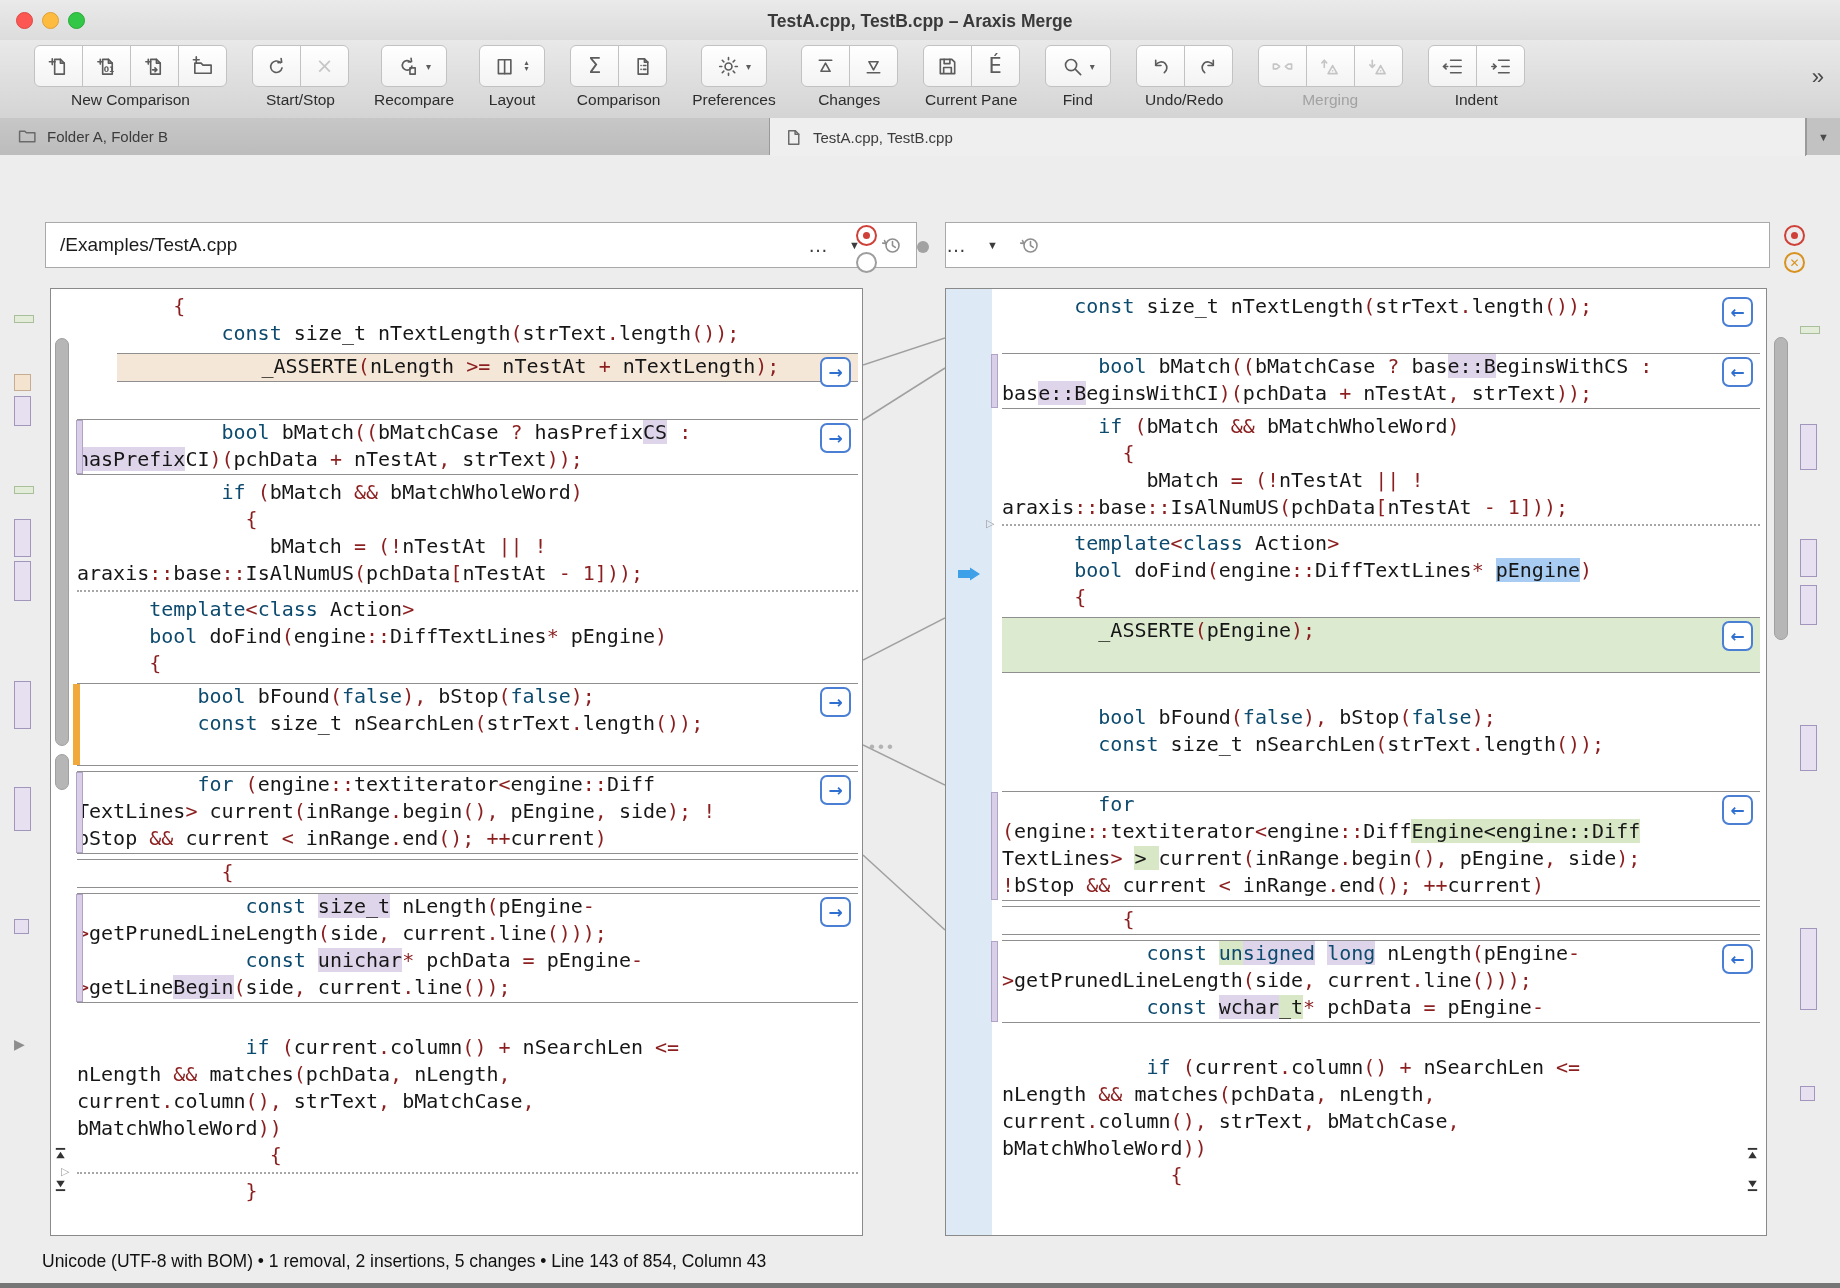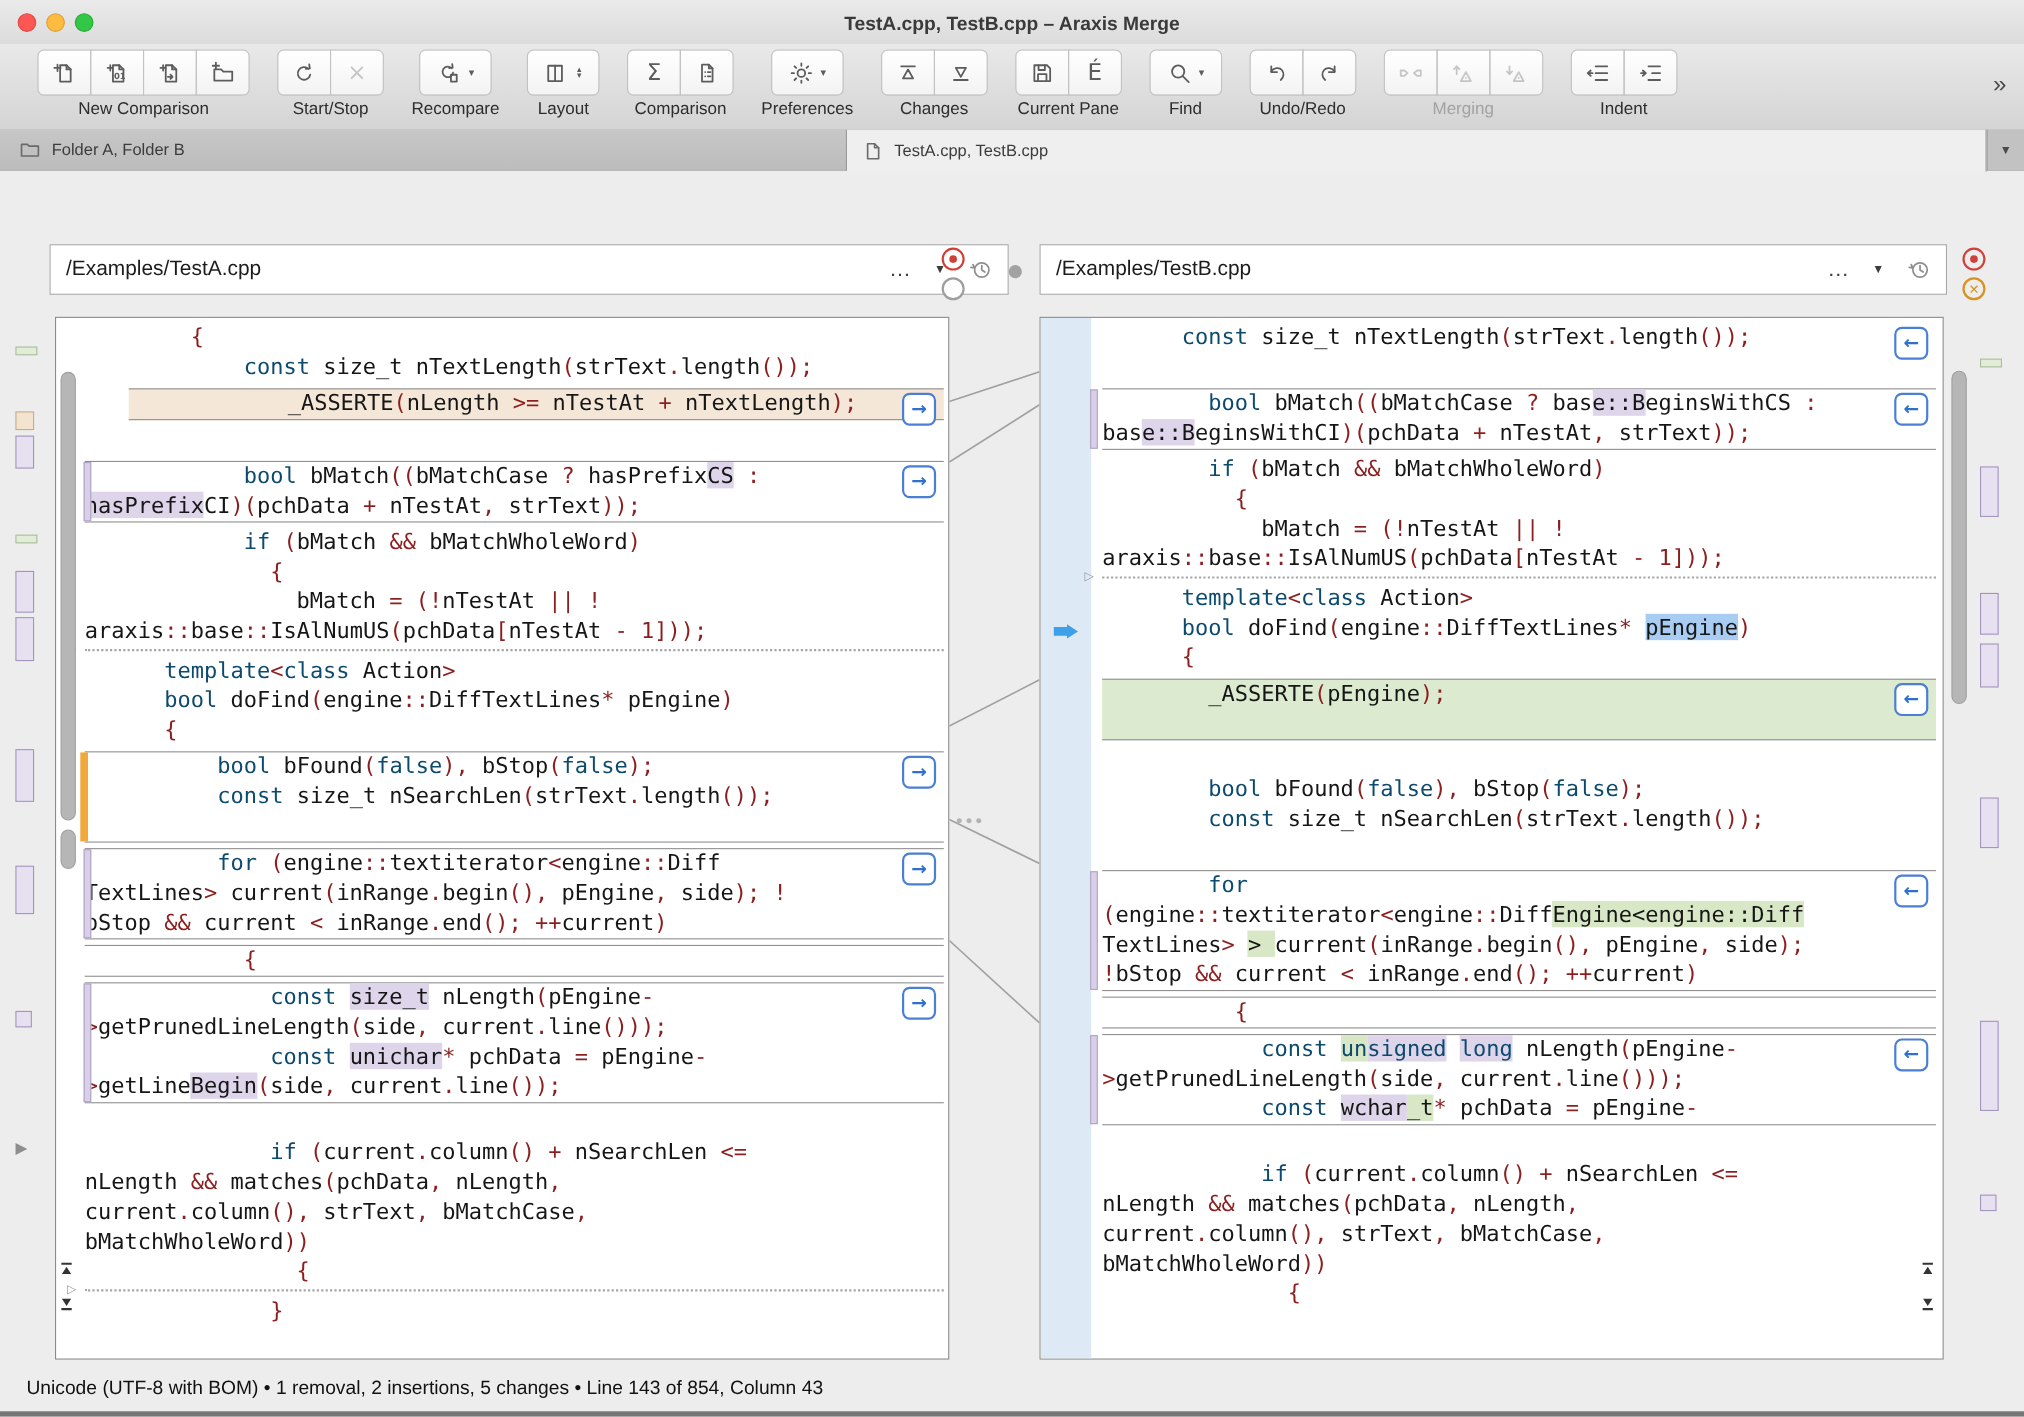--- a/index.html
+++ b/index.html
@@ -101,21 +101,21 @@
   .mk.sq-tan{width:17px;height:17px;background:#f3e3cf;border:1px solid #c7ad8f;}
   .mk.bar-purple{width:17px;background:#e7e0f1;border:1px solid #a396bd;}
   .mk.sq-purple{width:15px;height:15px;background:#e7e0f1;border:1px solid #a396bd;}
   .mk.play{color:#8e8e8e;font-size:14px;background:none;border:none;font-family:"DejaVu Sans",sans-serif;}
   .gutterdot{position:absolute;left:917px;top:241px;width:12px;height:12px;border-radius:50%;background:#a2a2a2;}
   .moredots{position:absolute;left:869px;top:737px;color:#b3b3b3;font-size:17px;letter-spacing:3px;}
   #connectors{position:absolute;left:863px;top:288px;}
   
   .statusbar{position:absolute;left:0;bottom:0;width:100%;height:47px;background:#ededed;
              border-bottom:5px solid #767676;box-sizing:border-box;}
-  .statusbar .stxt{position:absolute;left:24px;top:10px;font-size:17.5px;color:#111;text-align:center;}
+  .statusbar .stxt{position:absolute;left:42px;top:10px;font-size:17.5px;color:#111;text-align:center;}
 </style>
 </head>
 <body>
 
 <div class="window">
 
   <div class="titlebar">
     <div class="traffic">
       <span class="tl" style="background:#fc5753;border:1px solid #df4744;"></span>
       <span class="tl" style="background:#fdbc40;border:1px solid #de9f34;"></span>
@@ -398,21 +398,20 @@
     <span class="path">/Examples/TestA.cpp</span>
     <span class="ell">…</span>
     <span class="dd">▼</span>
     <span class="hist"><span class="icon"><svg viewBox="0 0 24 24" width="24" height="24">
             <circle cx="12.5" cy="12.5" r="6.5"></circle>
             <path d="M12.5 8.5v4l2.8 1.8"></path>
             <path d="M6 10.5L4.5 7.5M6 10.5l-3.3-.4"></path>
           </svg></span></span>
   </div>
   <div class="hdr" style="left:945px;width:825px;">
-    <span class="path">/Examples/TestB.cpp</span>
     <span class="ell">…</span>
     <span class="dd">▼</span>
     <span class="hist"><span class="icon"><svg viewBox="0 0 24 24" width="24" height="24">
             <circle cx="12.5" cy="12.5" r="6.5"></circle>
             <path d="M12.5 8.5v4l2.8 1.8"></path>
             <path d="M6 10.5L4.5 7.5M6 10.5l-3.3-.4"></path>
           </svg></span></span>
   </div>
   <span class="circ red" style="left:856px;top:225px;"></span>
   <span class="circ gray" style="left:856px;top:252px;"></span>

